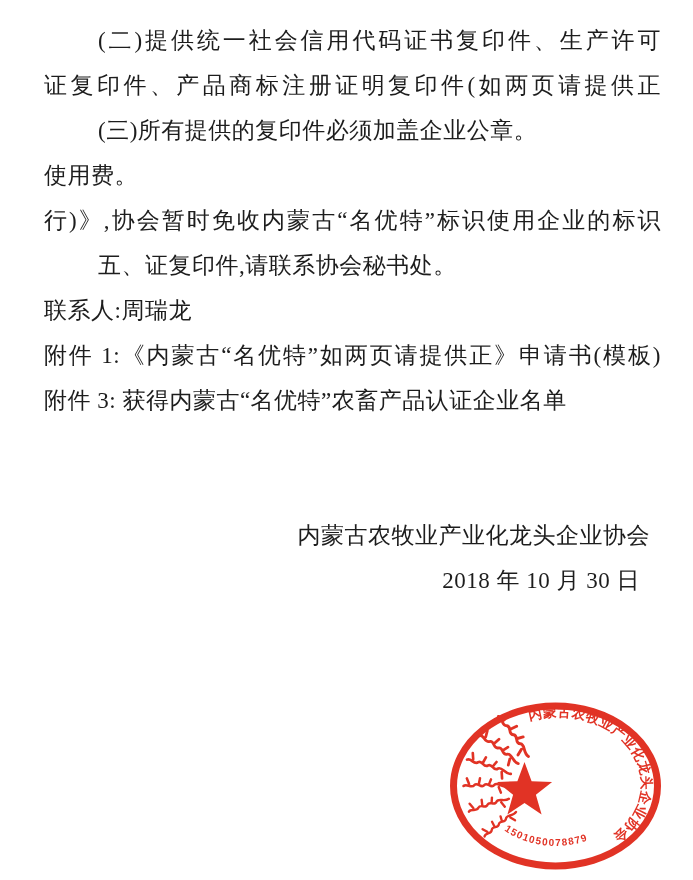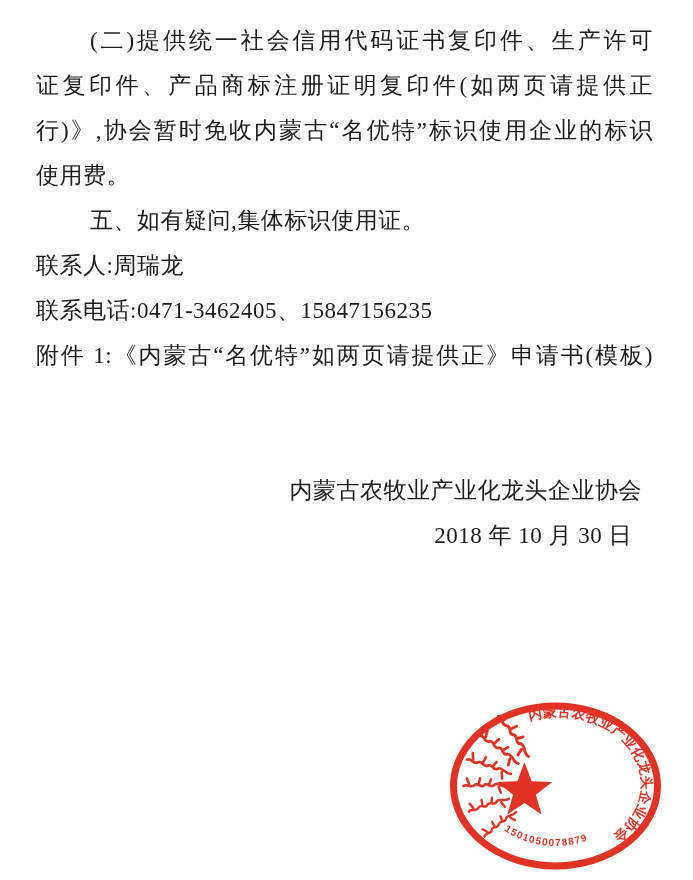--- a/index.html
+++ b/index.html
@@ -6,21 +6,21 @@
   .page {
     position:relative;
     width:693px; height:880px;
     background:#ffffff;
     overflow:hidden;
     font-family:"Liberation Serif","DejaVu Serif",serif;
     color:#1d1d1d;
   }
   .body-text {
     position:absolute;
-    left:36px; top:18px;
+    left:44px; top:18px;
     width:617px;
     font-size:23px;
     line-height:45px;
   }
   .line {
     height:45px;
     white-space:nowrap;
     letter-spacing:0.5px;
   }
   .indent  { text-indent:54px; }
@@ -42,26 +42,27 @@
   }
 </style>
 </head>
 <body>
 
 <div class="page">
 
   <div class="body-text">
     <div class="line indent stretch">(二)提供统一社会信用代码证书复印件、生产许可</div>
     <div class="line stretch">证复印件、产品商标注册证明复印件(如两页请提供正</div>
+    <div class="line indent">(三)所有提供的复印件必须加盖企业公章。</div>
+    <div class="line">使用费。</div>
     <div class="line stretch">行)》,协会暂时免收内蒙古“名优特”标识使用企业的标识</div>
-    <div class="line">使用费。</div>
-    <div class="line indent">五、如有疑问,集体标识使用证。</div>
+    <div class="line indent">五、证复印件,请联系协会秘书处。</div>
     <div class="line">联系人:周瑞龙</div>
-    <div class="line">联系电话:0471-3462405、15847156235</div>
     <div class="line stretch">附件 1:《内蒙古“名优特”如两页请提供正》申请书(模板)</div>
+    <div class="line">附件 3:  获得内蒙古“名优特”农畜产品认证企业名单</div>
     <div class="line spacer"></div>
     <div class="line spacer"></div>
     <div class="line org">内蒙古农牧业产业化龙头企业协会</div>
     <div class="line date">2018 年 10 月 30 日</div>
   </div>
 
   <svg class="seal" viewBox="-107.5 -86 215 172" preserveAspectRatio="none">
     <defs>
       <path id="sealArcTop" d="M -25.9 -65.6 A 84 68 0 0 1 54 52.1" fill="none"></path>
       <path id="sealArcBottom" d="M -53.7 42.4 A 76 60 0 0 0 53.7 42.4" fill="none"></path>

